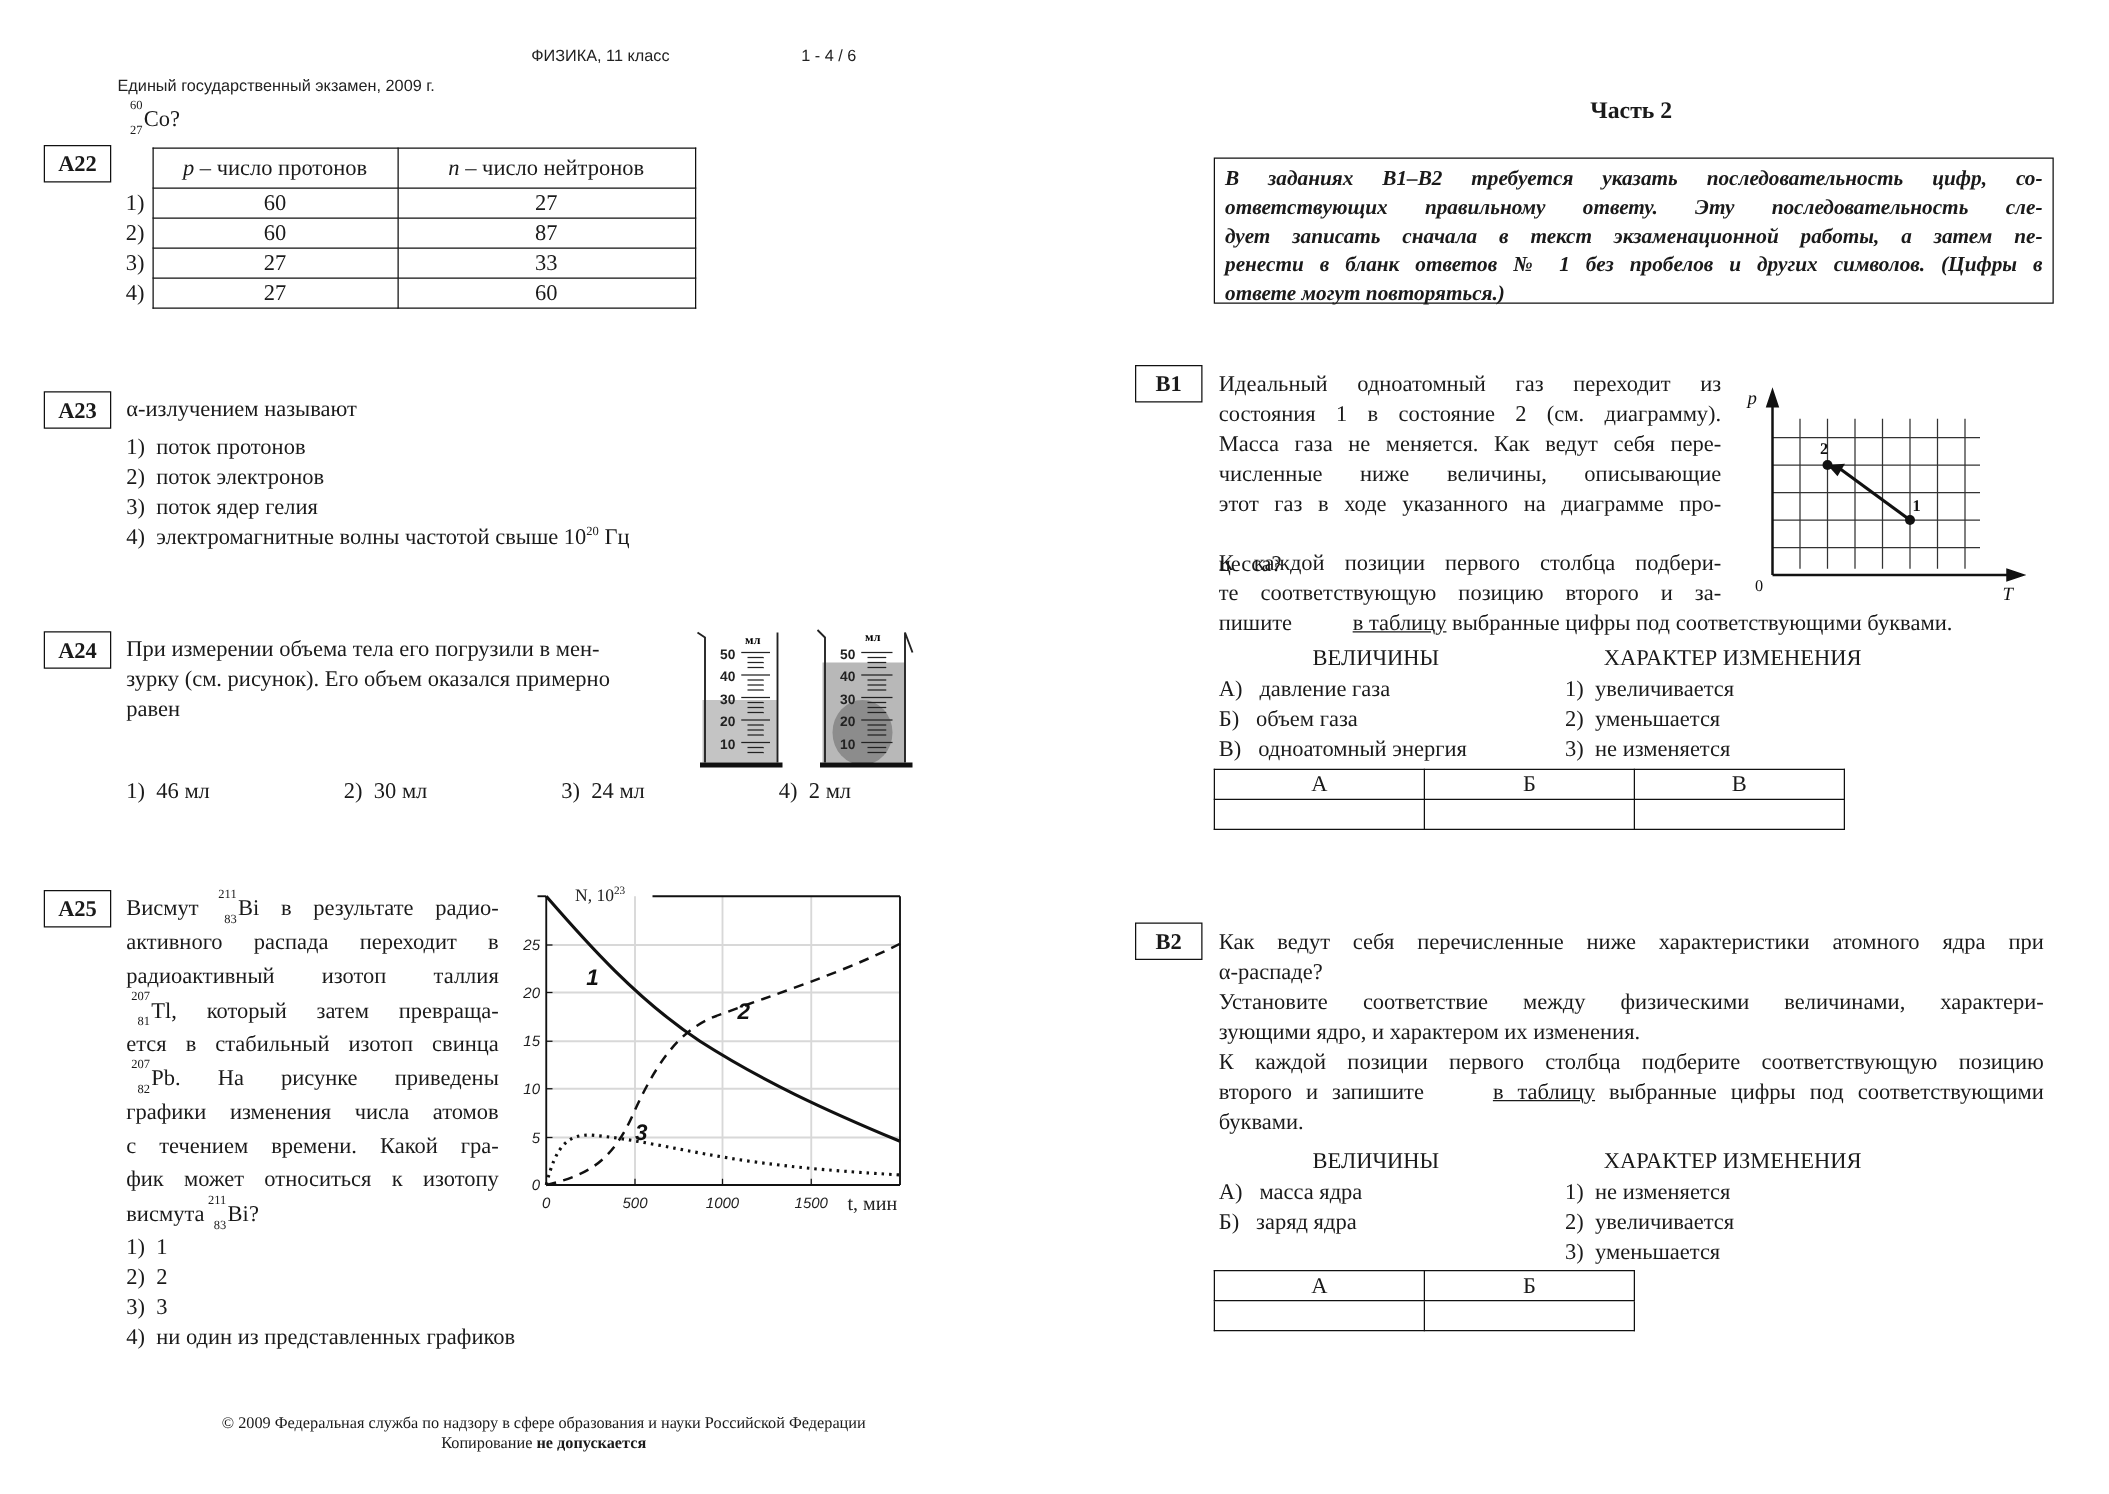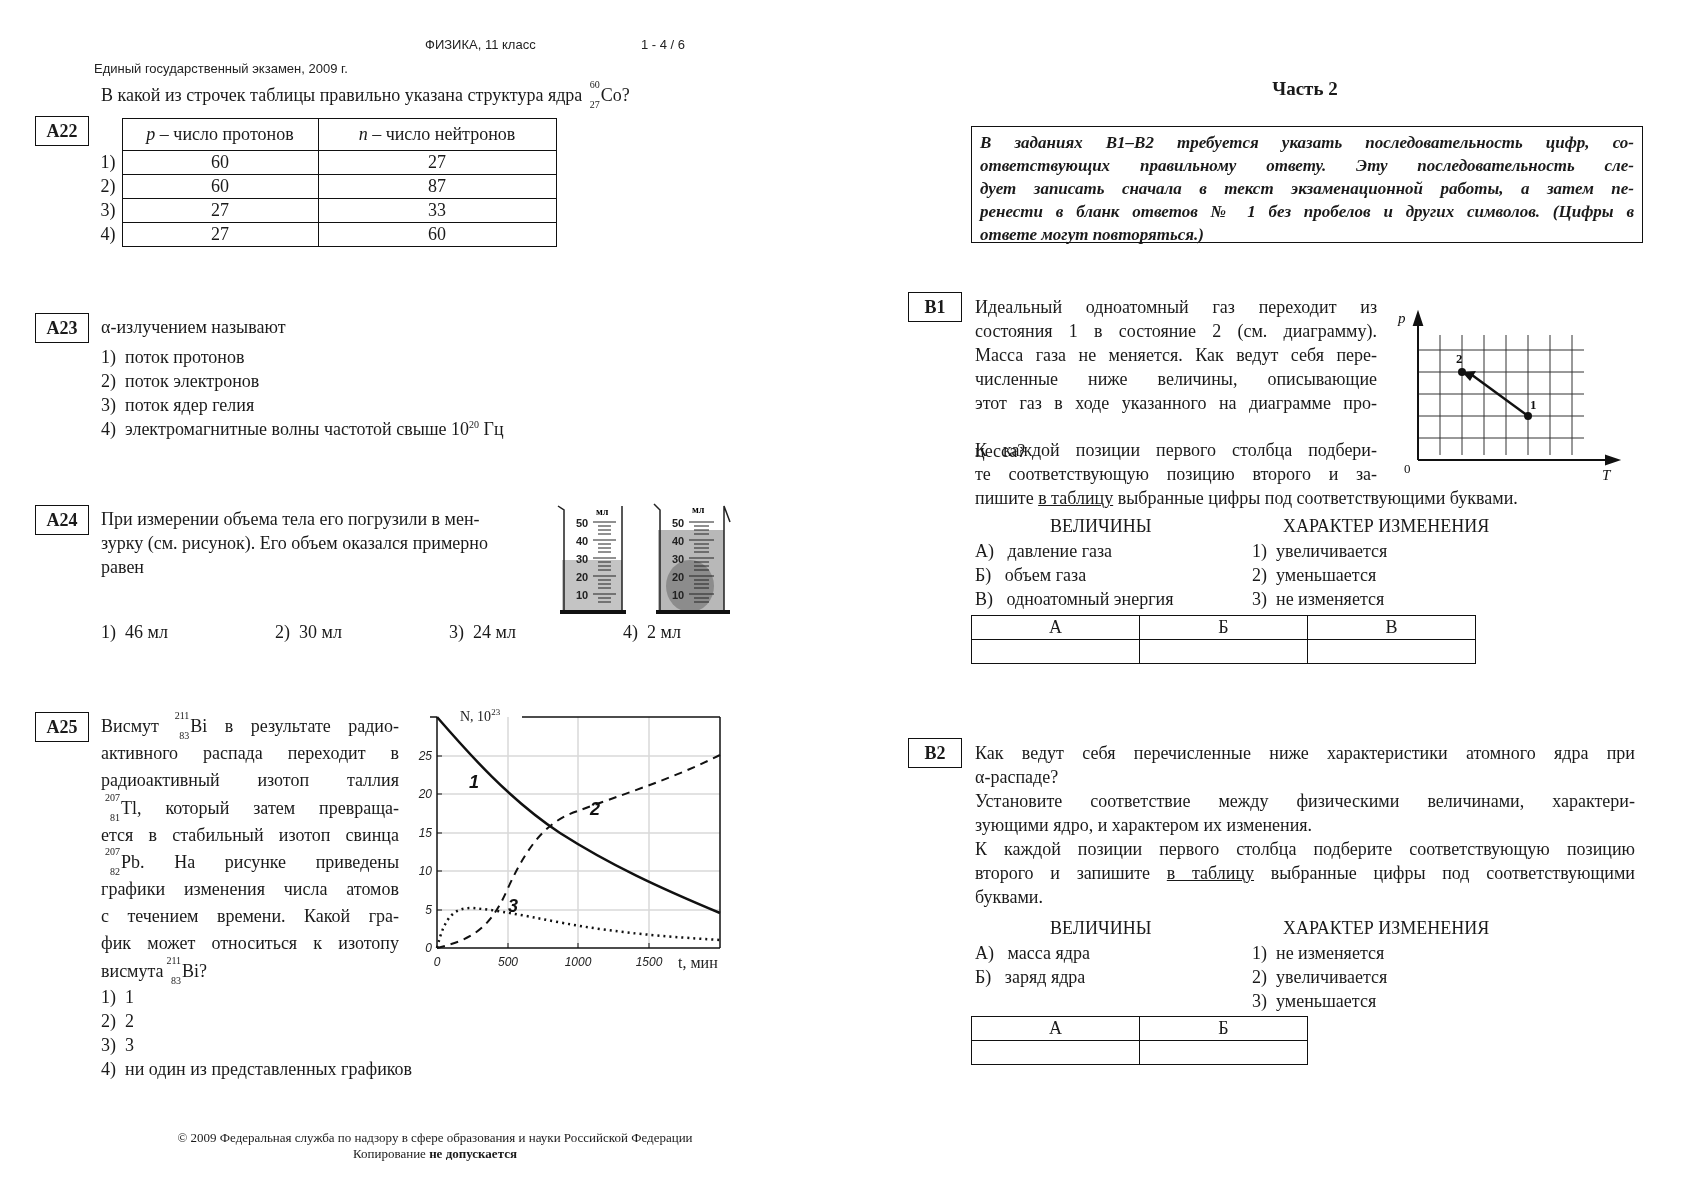--- a/index.html
+++ b/index.html
@@ -13,34 +13,33 @@
   .sup { font-size: 10px; vertical-align: super; line-height: 0; }
   .iso { display: inline-block; position: relative; width: 14px; height: 18px; vertical-align: -3px; font-size: 10px; }
   .iso .a { position: absolute; right: 1px; top: -6px; line-height: 10px; }
   .iso .z { position: absolute; right: 1px; bottom: -6px; line-height: 10px; }
   table.t22 { position: absolute; border-collapse: collapse; }
   table.t22 td { border: 1.5px solid #111; text-align: center; height: 24px; font-size: 18px; padding: 0 6px; }
   table.t22 td.num { border: none; text-align: right; padding-right: 6px; width: 30px; }
   table.ans { position: absolute; border-collapse: collapse; }
   table.ans td { border: 1.5px solid #111; text-align: center; width: 168px; height: 24px; font-size: 18px; }
   .notebox { position: absolute; border: 1.5px solid #111; padding: 4px 8px; font-style: italic; font-weight: bold; font-size: 17px; line-height: 23px; text-align: justify; }
-  .u { text-decoration: underline; }
+  .u { text-decoration: underline; margin-left: 44px; }
   .opt { position: absolute; white-space: nowrap; line-height: 23px; }
   .footer { font-size: 13px; text-align: center; }
 </style>
 </head>
 <body>
 
 <div class="abs hdr" style="left:94px;top:37px;margin-top:24px;">Единый государственный экзамен, 2009 г.</div>
 <div class="abs hdr" style="left:425px;top:37px;">ФИЗИКА, 11 класс</div>
 <div class="abs hdr" style="left:641px;top:37px;">1 - 4 / 6</div>
 
 <div class="qbox" style="left:35px;top:80px;margin-top:36px;">A22</div>
 <div class="line" style="left:101px;top:84px;">
-  <span>В какой из строчек таблицы правильно указана структура ядра</span>
   <span class="iso"><span class="a">60</span><span class="z">27</span></span><span>Co?</span>
 </div>
 <table class="t22" style="left:92px;top:118px;">
   <tbody>
       <tr>
     <td class="num" style="border:none"></td>
     <td style="width:196px;height:32px;"><i>p</i> – число протонов</td>
     <td style="width:238px;height:32px;"><i>n</i> – число нейтронов</td>
   </tr>
   <tr>

